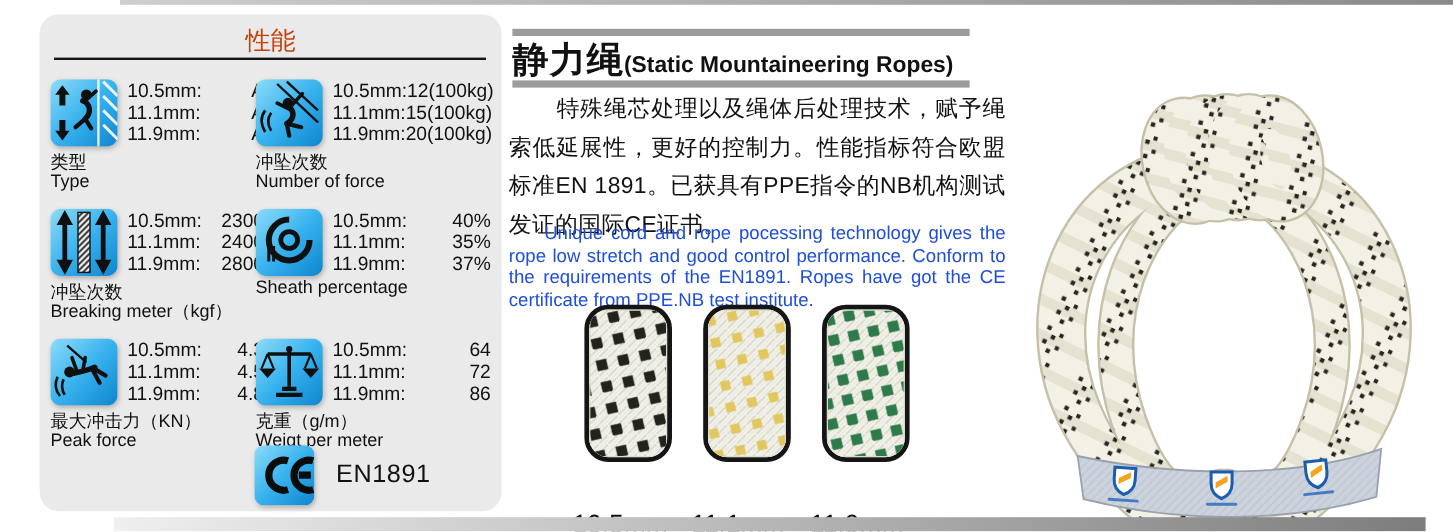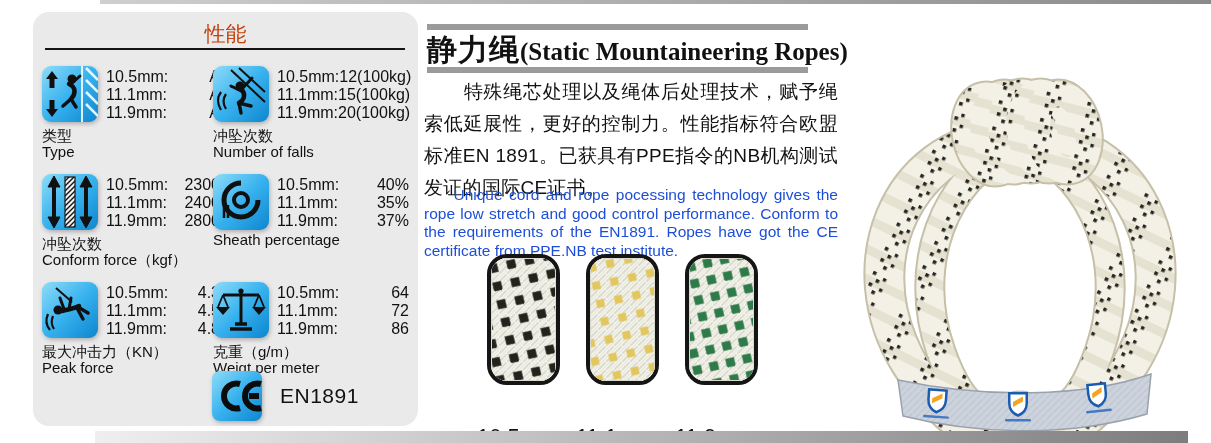--- a/index.html
+++ b/index.html
@@ -30,21 +30,21 @@
   .cap-cn{margin-top:4px;font-size:15px;line-height:16px;}
   .cap-en{font-size:15px;line-height:16px;}
 
   .ce-block{display:flex;align-items:center;gap:18px;}
   .ce-label{font-size:21px;letter-spacing:.5px;}
 
   
   .bar{height:6px;background:#9b9b9b;}
   .mid-title{left:427px;top:30px;width:410px;display:flex;align-items:baseline;white-space:nowrap;}
   .mid-title .cn{font-size:30px;font-weight:bold;letter-spacing:1px;}
-  .mid-title .en{font-size:25px;font-weight:bold;font-family:Liberation Serif, serif;}
+  .mid-title .en{font-size:19px;font-weight:bold;}
   .para-cn{left:424px;top:76px;width:414px;font-size:19px;line-height:32px;
            text-align:justify;text-indent:2.1em;letter-spacing:.3px;}
   .para-en{left:424px;top:186px;width:414px;font-size:15.5px;line-height:18.5px;
            text-align:justify;text-indent:1.9em;color:#1d4ed8;}
 
   
   .swatch{width:65px;height:123px;border:4px solid #151515;border-radius:20px;overflow:hidden;background:#f6f6f0;}
   .swatch svg{display:block;}
   .swatch-label{font-size:22px;text-align:left;width:93px;margin-top:32px;}
 
@@ -186,21 +186,21 @@
               <span>11.1mm:</span>
               <span>15(100kg)</span>
             </div>
           <div class="r">
               <span>11.9mm:</span>
               <span>20(100kg)</span>
             </div>
         </div>
       </div>
       <div class="cap-cn">冲坠次数</div>
-      <div class="cap-en">Number of falls</div>
+      <div class="cap-en">Number of force</div>
     </div>
 
     <div class="spec colA" style="left:9px;top:162px;">
       <div class="spec-top">
         <div class="spec-icon">
           <svg width="56" height="56" viewBox="0 0 56 56">
             <rect width="56" height="56" rx="9" fill="url(#iconGrad)"></rect>
             <rect x="23" y="3" width="10" height="50" fill="url(#hatchPat)" stroke="#161616" stroke-width="1.2"></rect>
             <g fill="#101010" stroke="#101010">
               <line x1="12" y1="12" x2="12" y2="44" stroke-width="4"></line>
@@ -221,21 +221,21 @@
               <span>11.1mm:</span>
               <span>2400</span>
             </div>
           <div class="r">
               <span>11.9mm:</span>
               <span>2800</span>
             </div>
         </div>
       </div>
       <div class="cap-cn">冲坠次数</div>
-      <div class="cap-en">Conform force（kgf）</div>
+      <div class="cap-en">Breaking meter（kgf）</div>
     </div>
 
     <div class="spec colB" style="left:180px;top:162px;">
       <div class="spec-top">
         <div class="spec-icon">
           <svg width="56" height="56" viewBox="0 0 56 56">
             <rect width="56" height="56" rx="9" fill="url(#iconGrad)"></rect>
             <path d="M28 9 a17 17 0 1 0 17 17" stroke="#101010" stroke-width="5" fill="none"></path>
             <circle cx="28" cy="26" r="7" stroke="#101010" stroke-width="4" fill="none"></circle>
             <path d="M11 28 v16 M15 31 v13" stroke="#101010" stroke-width="2.5" fill="none"></path>

